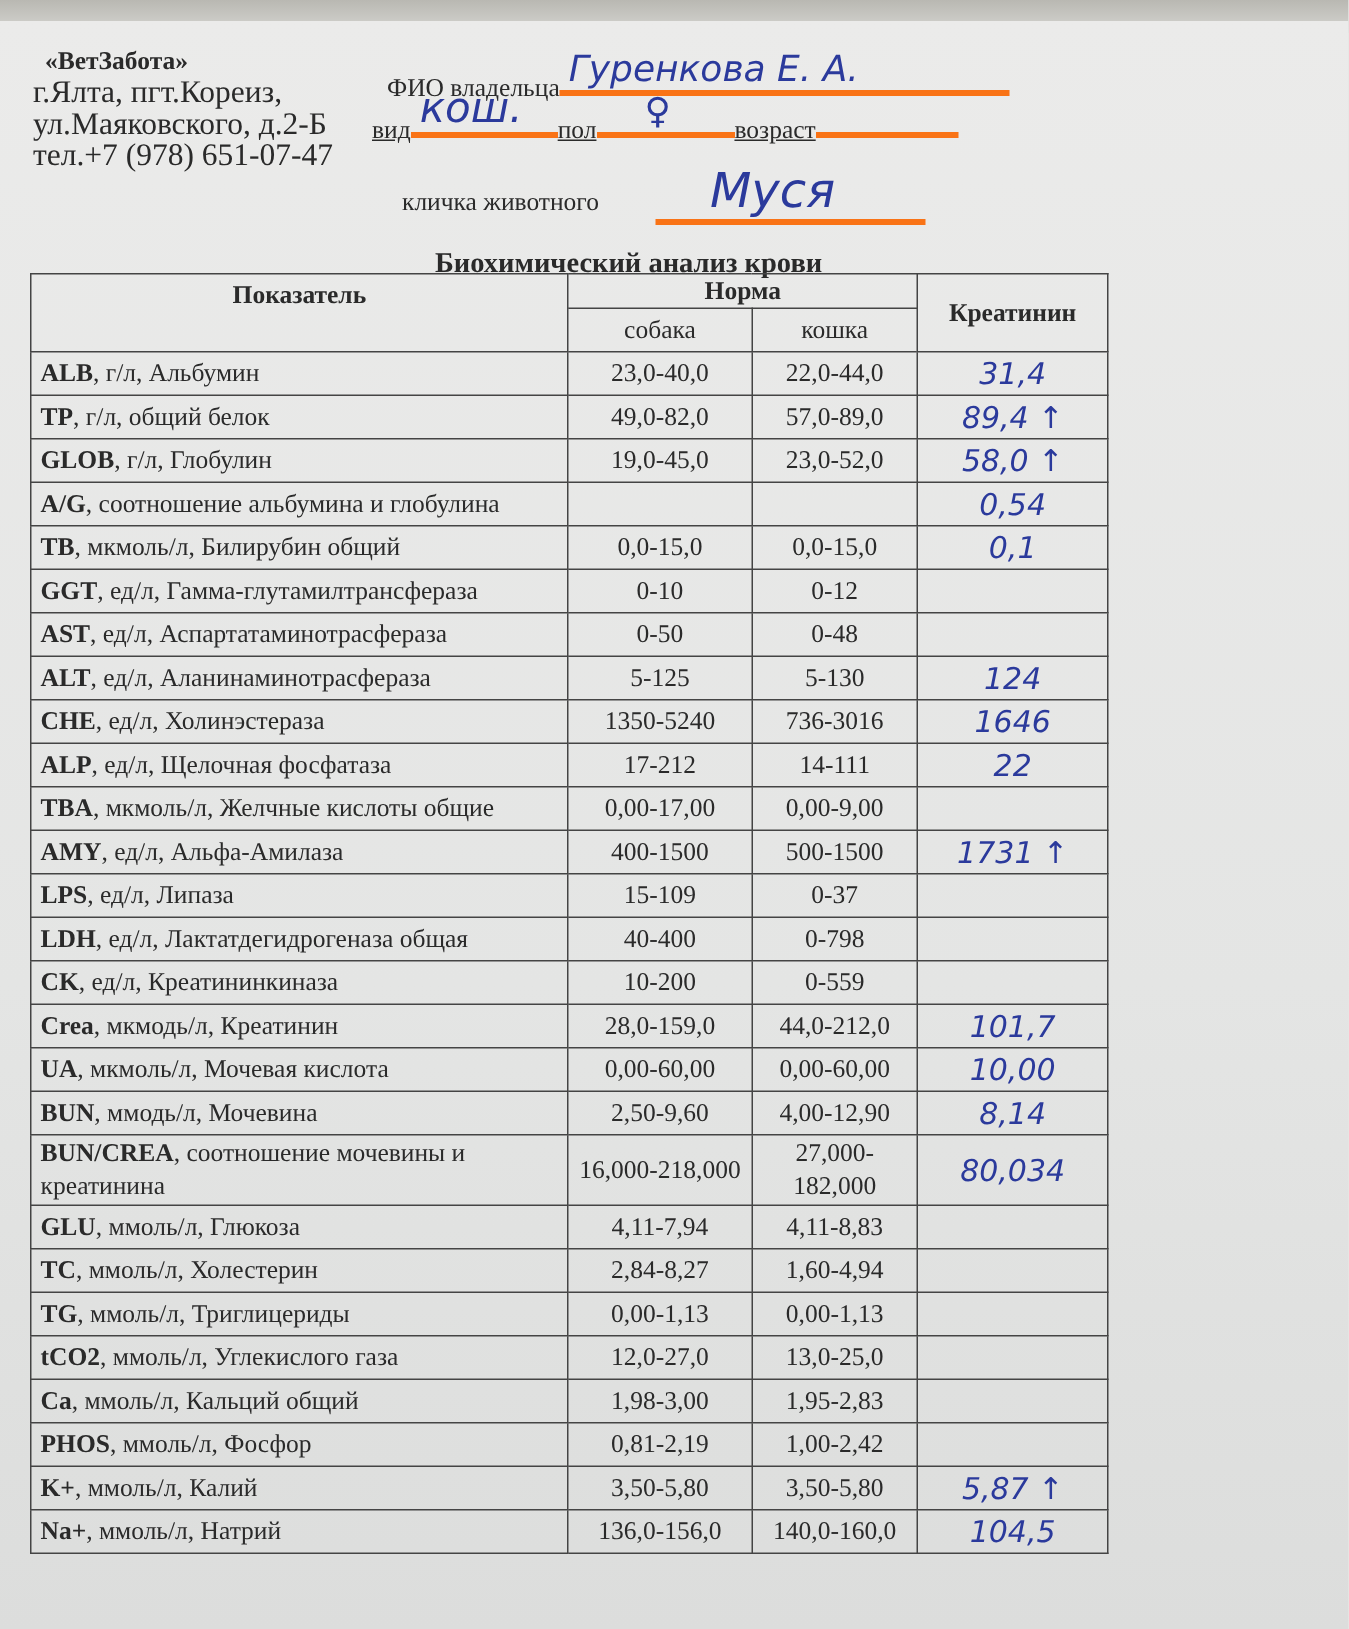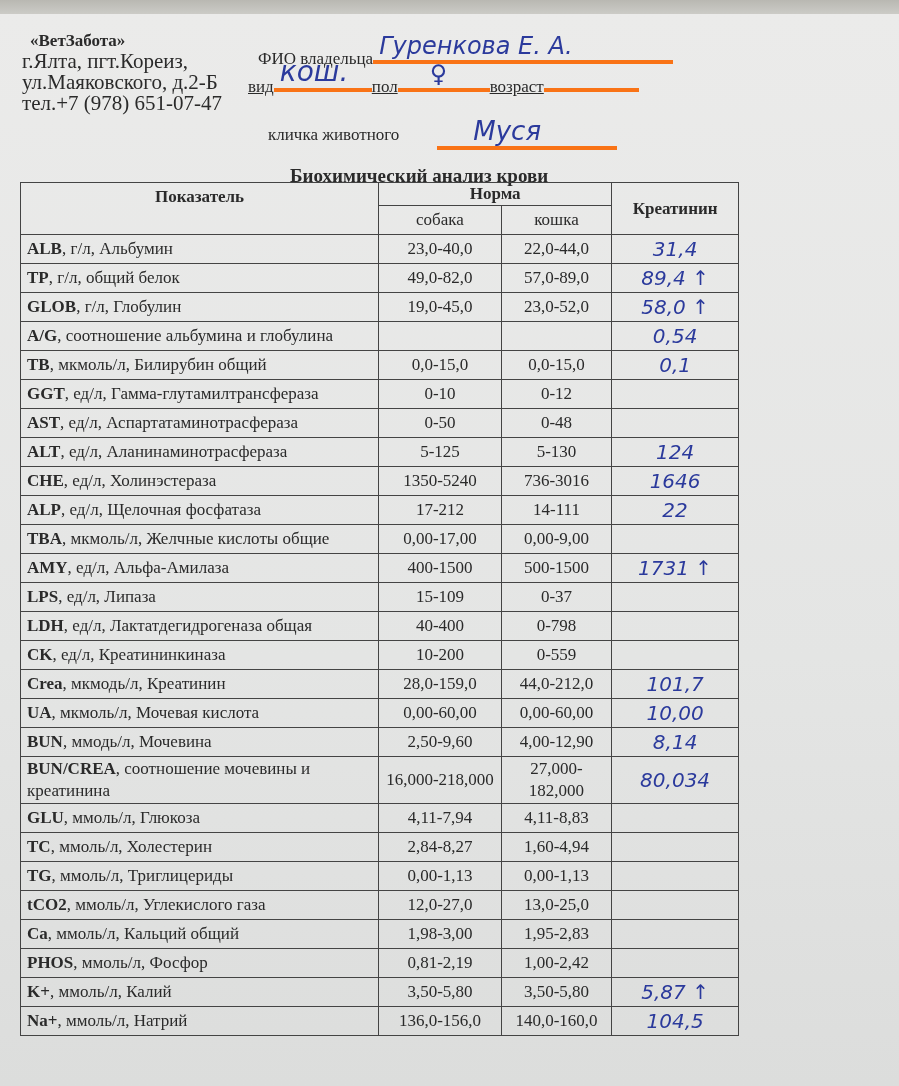--- a/index.html
+++ b/index.html
@@ -56,21 +56,21 @@
 
 <div class="field" style="left:258px; top:42px;">
   <span>ФИО владельца</span><span class="blank" style="width:300px;"><span class="hand">Гуренкова Е. А.</span></span>
 </div>
 
 <div class="field" style="left:248px; top:70px;text-decoration:underline;">
   <span>вид</span><span class="blank" style="width:98px;"><span class="hand" style="font-size:28px;">кош.</span></span><span>пол</span><span class="blank" style="width:92px;"><span class="hand" style="left:32px;">♀</span></span><span>возраст</span><span class="blank" style="width:95px;"><span class="hand"></span></span>
 </div>
 
 <div class="field" style="left:268px; top:118px;">
-  <span>кличка животного</span><span class="blank" style="width:180px; margin-left:38px; top:10px;"><span class="hand" style="left:36px; font-size:26px;text-align:center;">Муся</span></span>
+  <span>кличка животного</span><span class="blank" style="width:180px; margin-left:38px; top:10px;"><span class="hand" style="left:36px; font-size:32px;text-align:center;">Муся</span></span>
 </div>
 
 <div class="title">Биохимический анализ крови</div>
 
 <table class="bio">
   <colgroup>
       <col class="c1">
       <col class="c2">
       <col class="c3">
       <col class="c4">

